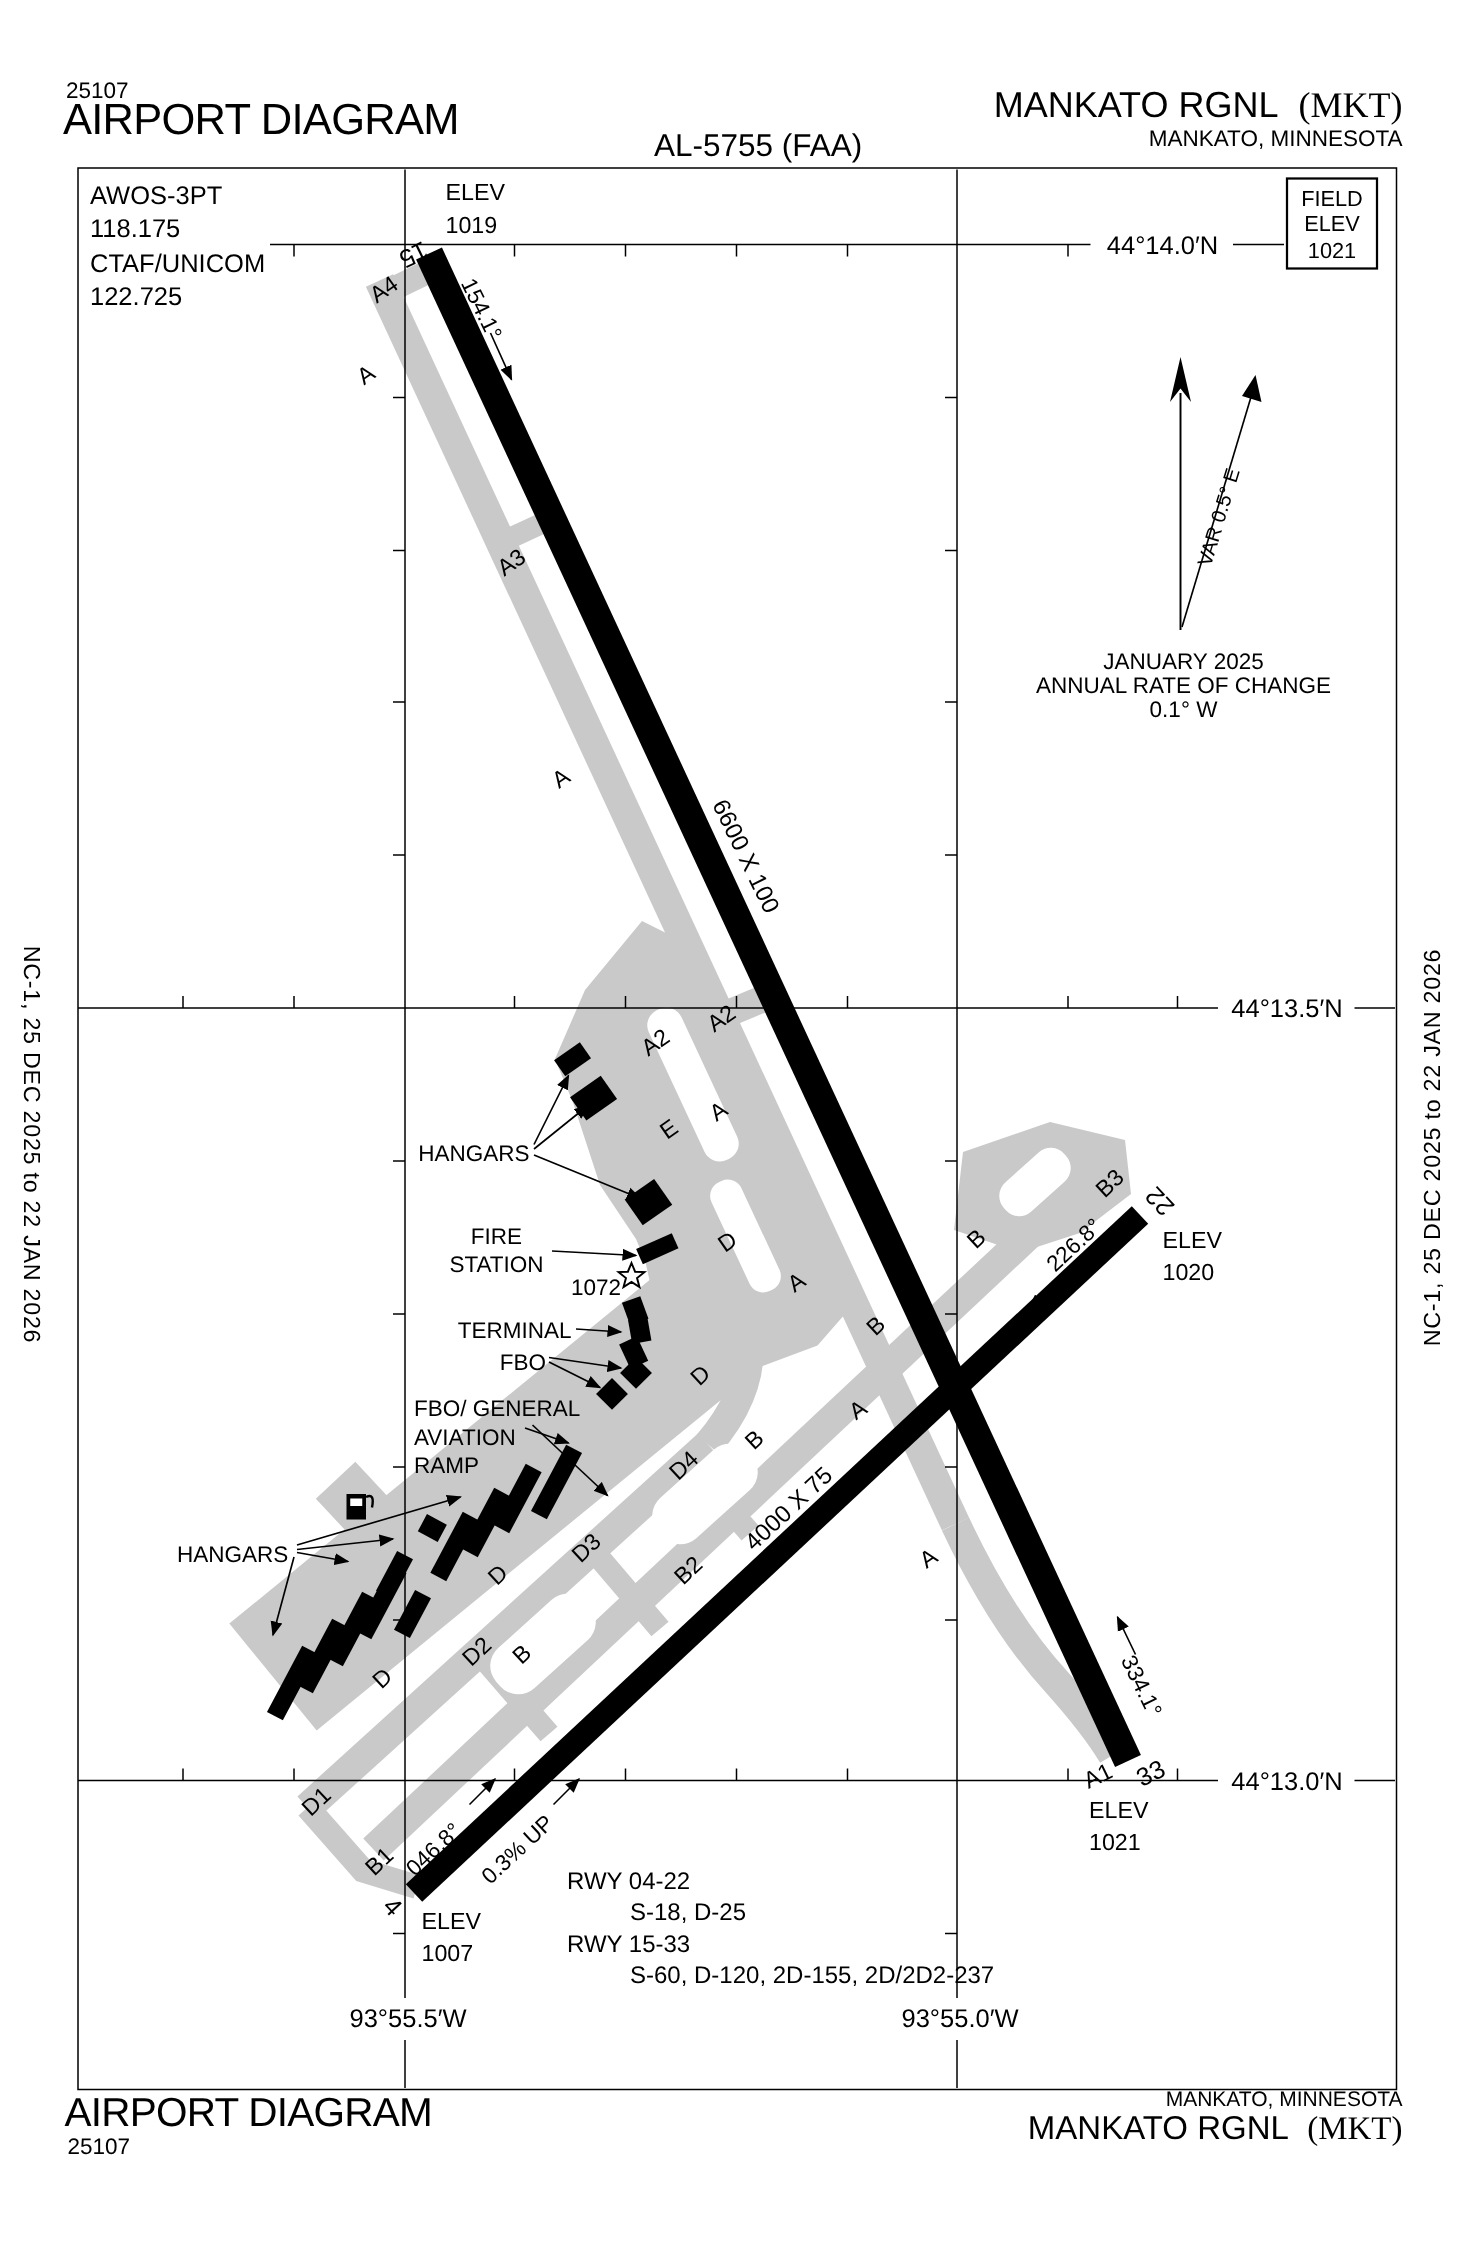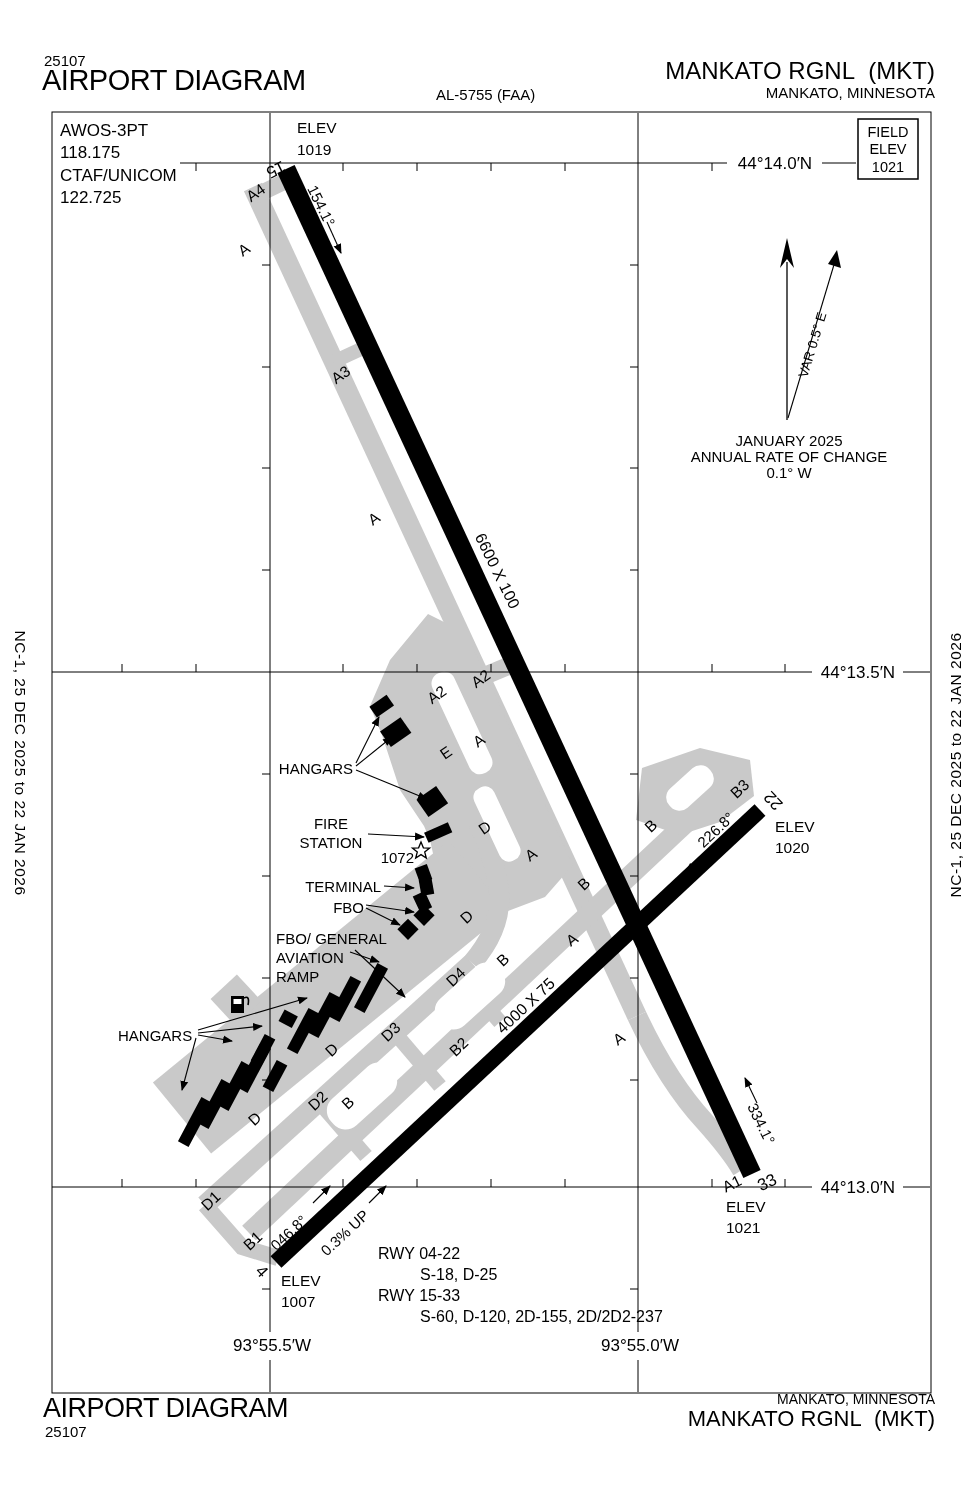--- a/index.html
+++ b/index.html
@@ -1,24 +1,24 @@
 <!DOCTYPE html>
 <html><head>
 <meta charset="utf-8">
 <style>
   html,body{margin:0;padding:0;background:#fff;}
   .page{position:relative;width:978px;height:1500px;background:#fff;overflow:hidden;
         font-family:"Liberation Sans",sans-serif;color:#000;}
   .abs{position:absolute;white-space:nowrap;}
   .hdr-num{left:44px;top:52px;font-size:15px;}
   .hdr-title{left:42px;top:64px;font-size:29px;letter-spacing:-0.5px;}
-  .hdr-al{left:436px;top:86px;font-size:15px;}
+  .hdr-al{left:436px;top:86px;font-size:21px;}
   .hdr-name{right:43px;top:57px;font-size:24px;text-align:right;}
   .hdr-city{right:43px;top:84px;font-size:15px;text-align:right;}
-  .serif{font-family:Liberation Sans, sans-serif;}
+  .serif{font-family:Liberation Serif, serif;}
   .ftr-title{left:43px;top:1393px;font-size:27px;letter-spacing:-0.5px;}
   .ftr-num{left:45px;top:1423px;font-size:15px;}
   .ftr-city{right:43px;top:1391px;font-size:14px;text-align:right;}
   .ftr-name{right:43px;top:1406px;font-size:22px;text-align:right;}
   .side{font-size:15.5px;letter-spacing:0.5px;}
   .side-l{left:20px;top:763px;transform:translate(-50%,-50%) rotate(90deg);}
   .side-r{left:956px;top:765px;transform:translate(-50%,-50%) rotate(-90deg);}
   svg{position:absolute;left:0;top:0;}
   svg text{font-family:"Liberation Sans",sans-serif;fill:#000;}
   .tx{font-size:15.5px;}

